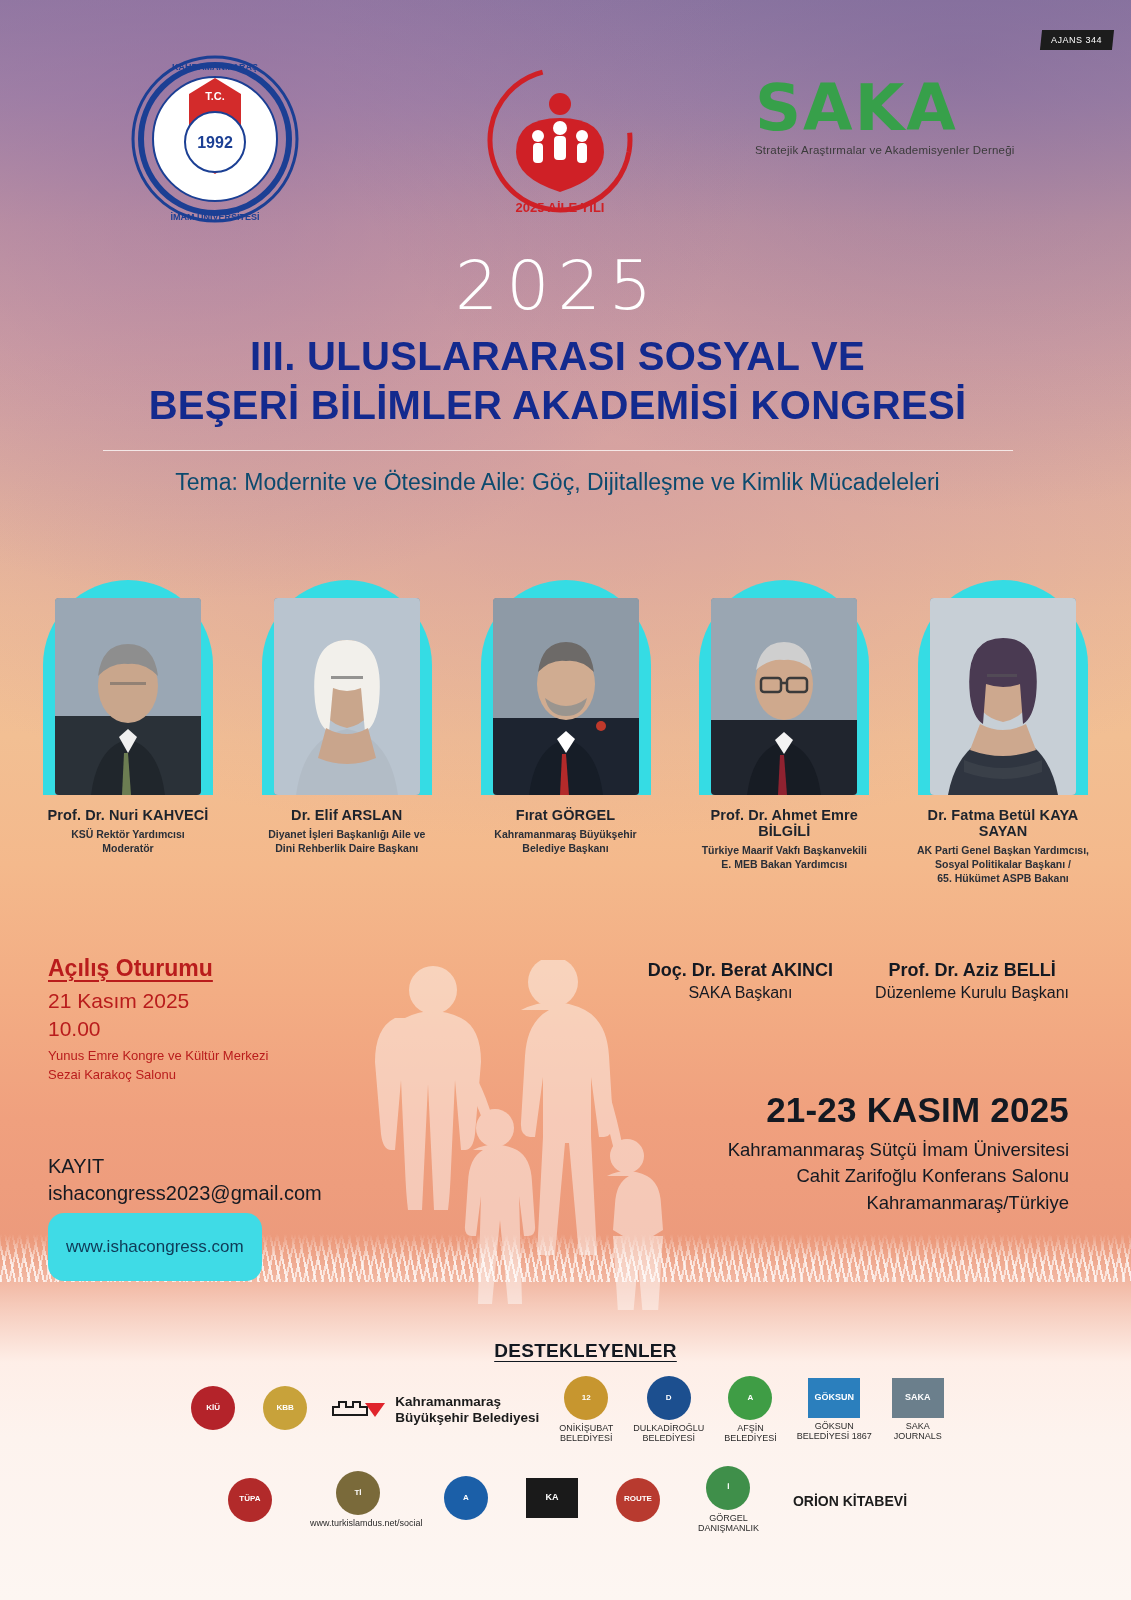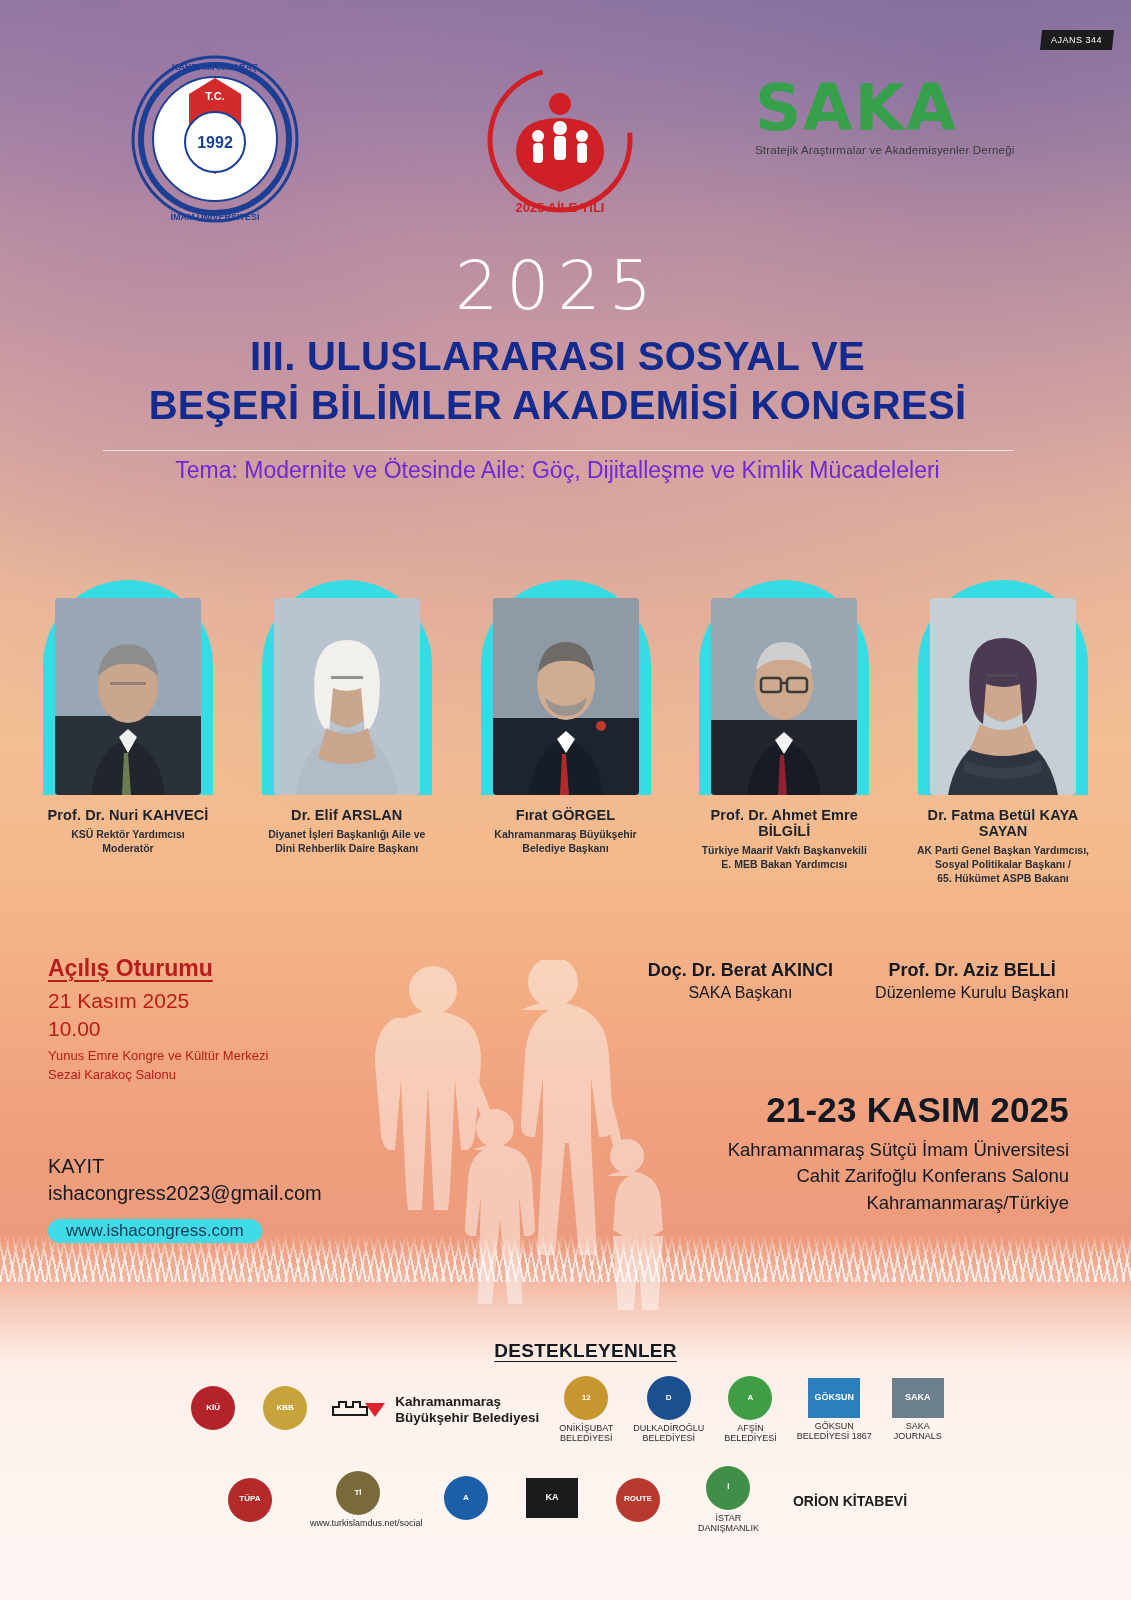--- a/index.html
+++ b/index.html
@@ -86,21 +86,21 @@
   .main-title {
     margin-top: 12px;
     font-size: 40px; font-weight: bold; color: #132a8e; line-height: 1.22;
     letter-spacing: .3px;
   }
   .rule {
     width: 910px; height: 1px; background: rgba(255,255,255,.75);
     margin: 20px auto 0;
   }
   .theme {
-    margin-top: 6px; font-size: 23px; color: #6d28d9; font-weight: 400;
+    margin-top: 18px; font-size: 23px; color: #0c4a6e; font-weight: 400;
   }
 
   
   #speakers {
     position: absolute; top: 580px; left: 28px; right: 28px;
     display: flex; justify-content: space-between;
   }
   .spk { width: 200px; text-align: center; }
   .spk-photo-wrap { position: relative; width: 170px; height: 215px; margin: 0 auto; }
   .spk-blob {
@@ -126,23 +126,23 @@
   .sess-title {
     font-size: 23px; font-weight: bold; text-decoration: underline; text-underline-offset: 4px;
   }
   .sess-date { font-size: 21px; margin-top: 7px; }
   .sess-time { font-size: 21px; margin-top: 4px; }
   .sess-venue { font-size: 13px; margin-top: 6px; line-height: 1.45; }
   #kayit { position: absolute; left: 48px; top: 1155px; color: #151a22; }
   .kayit-label { font-size: 20px; }
   .kayit-mail { font-size: 20px; margin-top: 4px; }
   .web-pill {
-    margin-top: 14px; display: inline-block;
+    margin-top: 8px; display: inline-block;
     background: #3fdbe6; color: #0f3a57; font-size: 17px;
-    padding: 2px 18px; border-radius: 16px;
+    padding: 24px 18px; border-radius: 16px;
   }
 
   
   #orgs { position: absolute; right: 62px; top: 960px; display: flex; gap: 42px; text-align: center; }
   .org-name { font-size: 18px; font-weight: bold; color: #141922; }
   .org-role { font-size: 16px; color: #141922; margin-top: 3px; }
 
   
   #dates { position: absolute; right: 62px; top: 1090px; text-align: right; color: #131922; }
   .big-date { font-size: 35px; font-weight: bold; letter-spacing: .2px; }
@@ -464,20 +464,20 @@
     </div>
     <div class="supp">
       <div class="sq-badge" style="background:#1a1a1a">KA</div>
       <div class="cap"></div>
     </div>
     <div class="supp">
       <div class="circle-badge" style="background:#b83a2f">ROUTE</div>
     </div>
     <div class="supp">
       <div class="circle-badge" style="background:#3f8f4a">İ</div>
-      <div class="cap" style="white-space:pre-line">İSTAR
+      <div class="cap" style="white-space:pre-line">GÖRGEL
 DANIŞMANLIK</div>
     </div>
     <div class="supp">
       <div class="cap big">ORİON KİTABEVİ</div>
     </div>
   </div>
 </div>
 
 </body></html>

